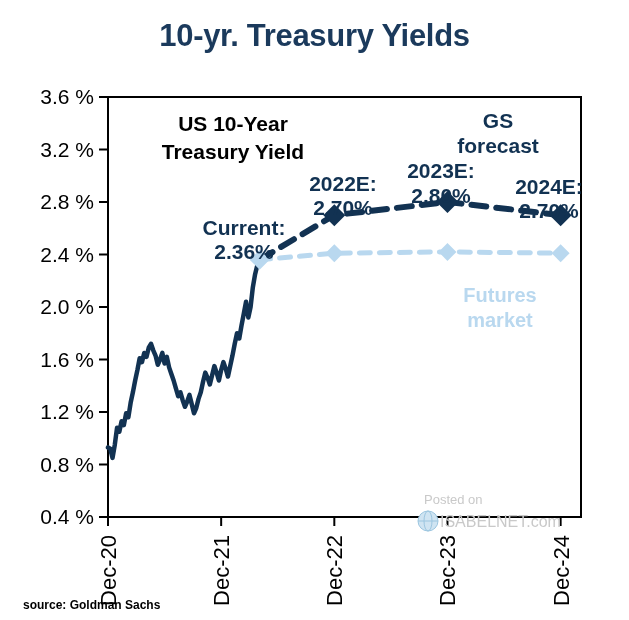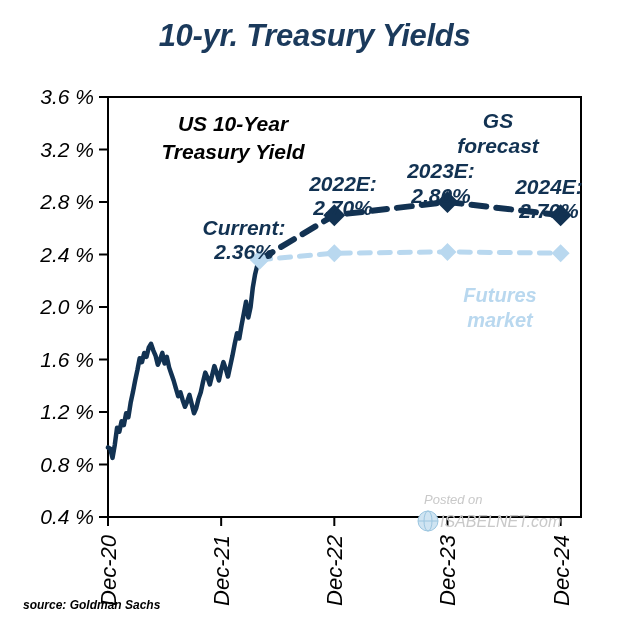--- a/index.html
+++ b/index.html
@@ -11,21 +11,20 @@
     width: 629px;
     height: 620px;
     position: relative;
     font-family: "Liberation Sans", sans-serif;
     overflow: hidden;
   }
   #root {
     position: absolute;
     inset: 0;
     background: #ffffff;
-    font-style: italic;
   }
   .chart-title {
     position: absolute;
     left: 0;
     top: 18px;
     width: 629px;
     text-align: center;
     font-size: 31px;
     font-weight: bold;
     color: #1b3a5c;

